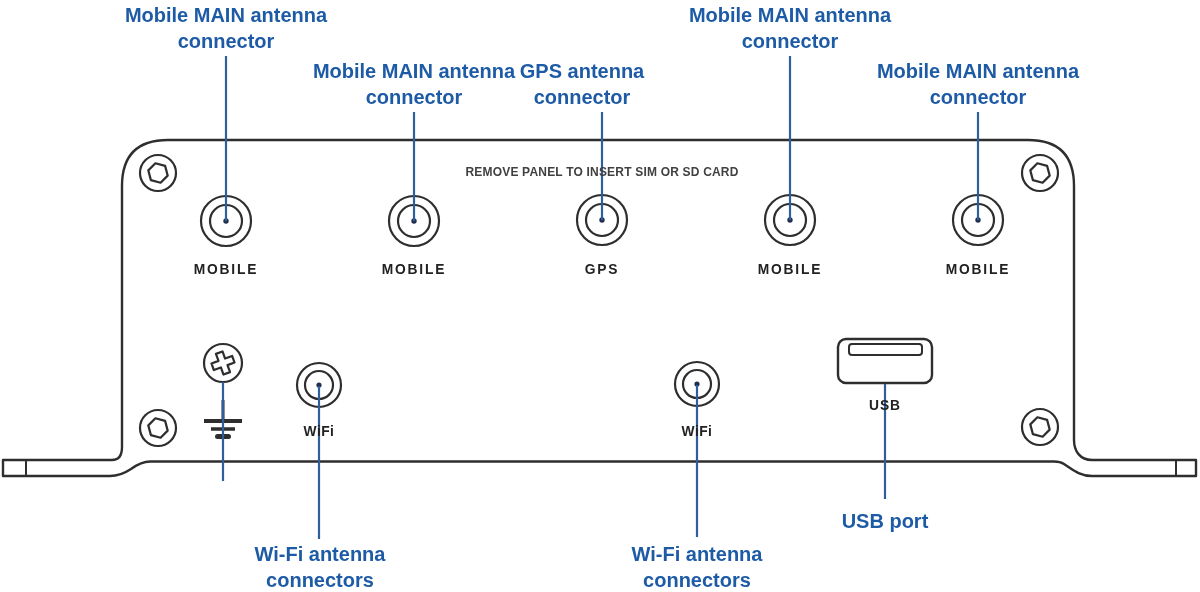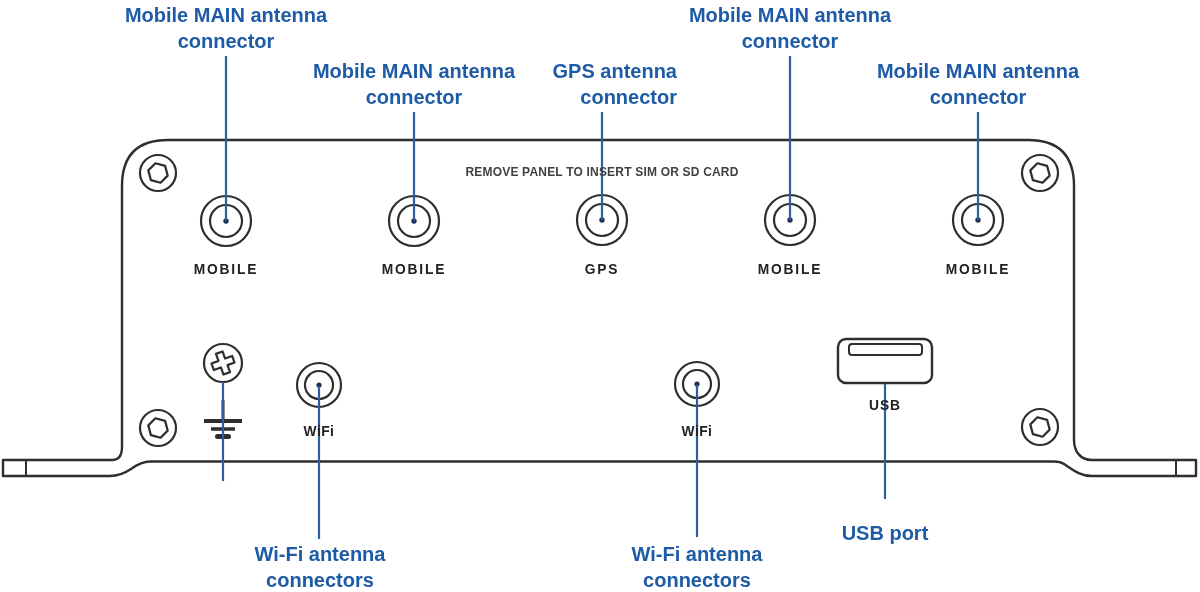--- a/index.html
+++ b/index.html
@@ -117,26 +117,26 @@
       <line x1="978" y1="112" x2="978" y2="220"></line>
       <line x1="223" y1="382" x2="223" y2="481"></line>
       <line x1="319" y1="386" x2="319" y2="539"></line>
       <line x1="697" y1="385" x2="697" y2="537"></line>
       <line x1="885" y1="384" x2="885" y2="499"></line>
     </g>
   </svg>
 
   <div class="callout" style="left:116px; top:2px;   width:220px;">Mobile MAIN antenna connector</div>
   <div class="callout" style="left:304px; top:58px;  width:220px;">Mobile MAIN antenna connector</div>
-  <div class="callout" style="left:527px; top:58px;  width:150px;text-align:right;">GPS antenna connector</div>
+  <div class="callout" style="left:507px; top:58px;  width:150px;">GPS antenna connector</div>
   <div class="callout" style="left:680px; top:2px;   width:220px;">Mobile MAIN antenna connector</div>
   <div class="callout" style="left:868px; top:58px;  width:220px;">Mobile MAIN antenna connector</div>
   <div class="callout" style="left:235px; top:541px; width:170px;">Wi-Fi antenna connectors</div>
   <div class="callout" style="left:612px; top:541px; width:170px;">Wi-Fi antenna connectors</div>
-  <div class="callout" style="left:820px; top:520px; width:130px;text-align:center;">USB port</div>
+  <div class="callout" style="left:820px; top:508px; width:130px;text-align:center;">USB port</div>
 
   <div class="notice" style="left:602px; top:165px;">REMOVE PANEL TO INSERT SIM OR SD CARD</div>
   <div class="plabel" style="left:226px; top:260px;">MOBILE</div>
   <div class="plabel" style="left:414px; top:260px;">MOBILE</div>
   <div class="plabel" style="left:602px; top:260px;">GPS</div>
   <div class="plabel" style="left:790px; top:260px;">MOBILE</div>
   <div class="plabel" style="left:978px; top:260px;">MOBILE</div>
   <div class="plabel" style="left:319px; top:422px; letter-spacing:0.5px;">WiFi</div>
   <div class="plabel" style="left:697px; top:422px; letter-spacing:0.5px;">WiFi</div>
   <div class="plabel" style="left:885px; top:396px; letter-spacing:1px;">USB</div>

